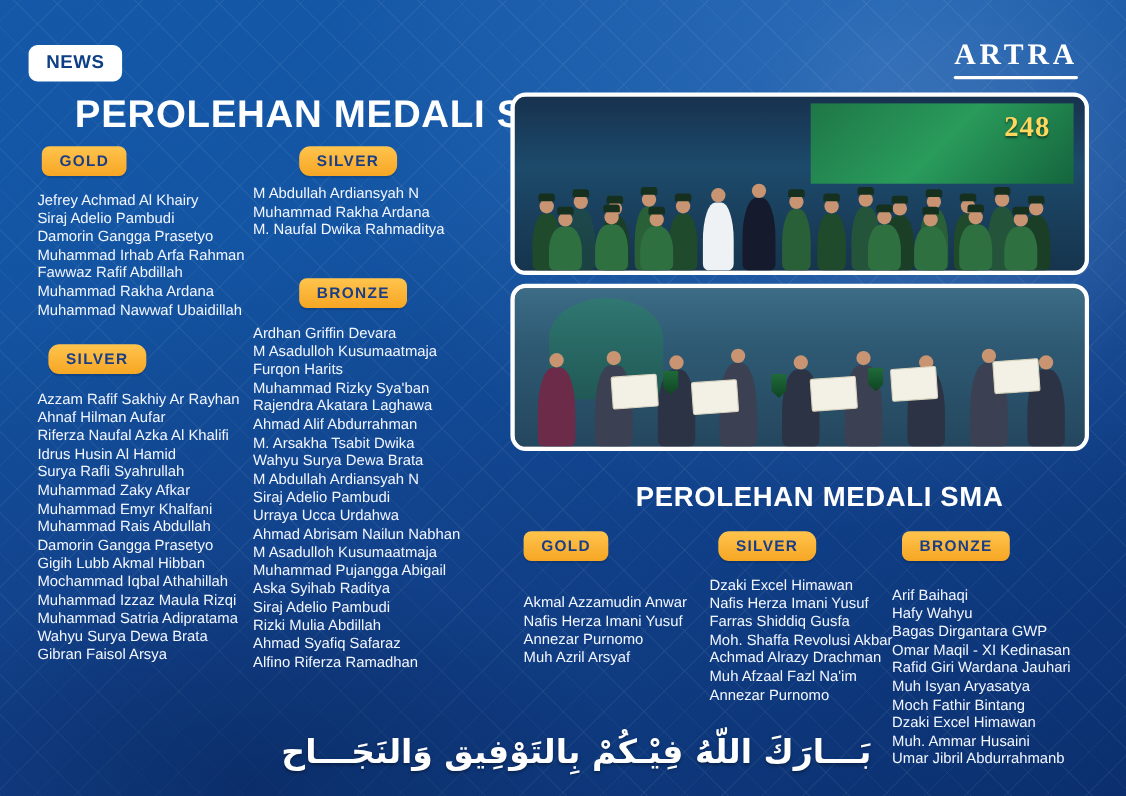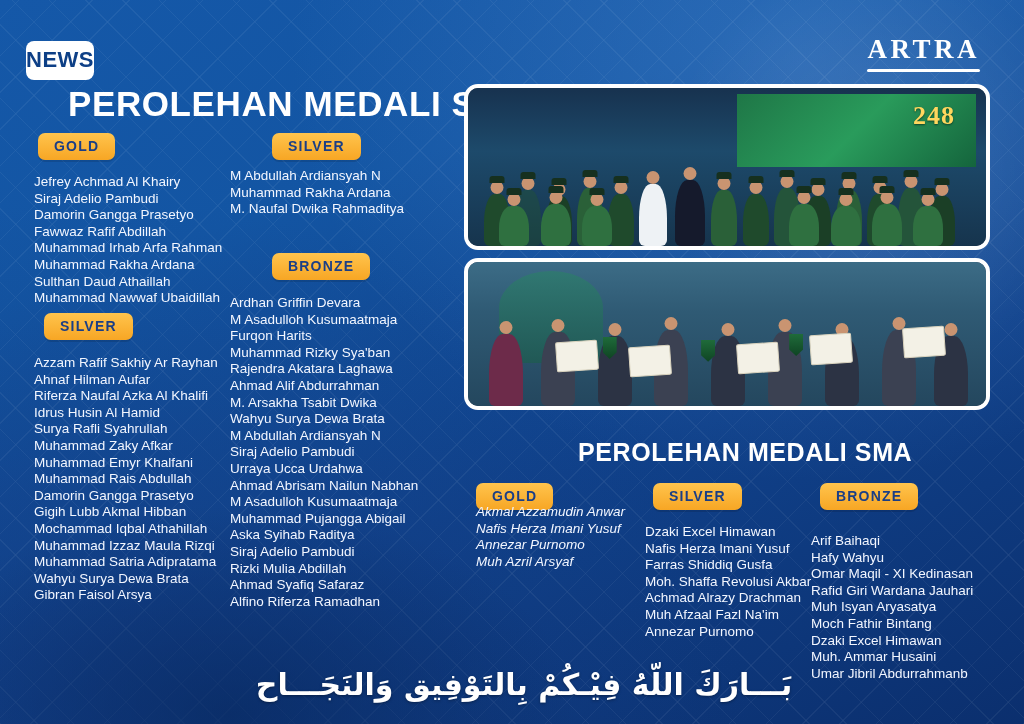--- a/index.html
+++ b/index.html
@@ -37,22 +37,22 @@
     position: absolute; left: -120px; bottom: -200px;
     width: 700px; height: 420px;
     background: radial-gradient(ellipse, rgba(8,40,95,0.7) 0%, rgba(8,40,95,0) 70%);
     pointer-events: none;
   }
 
   
   .news-badge {
     position: absolute; left: 26px; top: 41px;
     background: #ffffff; color: #0d3f86;
-    font-weight: bold; font-size: 22px; letter-spacing: 0.5px;
-    padding: 6px 0 7px; border-radius: 8px;
+    font-weight: bold; font-size: 17px; letter-spacing: 0.5px;
+    padding: 6px 16px 7px; border-radius: 8px;
   }
 
   
   .brand {
     position: absolute; right: 44px; top: 34px;
     color: #ffffff; text-align: right;
   }
   .brand .name {
     font-size: 27px; font-weight: bold; letter-spacing: 3.5px;
     font-family: "Liberation Serif", serif;
@@ -76,20 +76,21 @@
     display: inline-block;
     color: #1a3e86; font-weight: bold; font-size: 14px;
     letter-spacing: 1.2px;
     padding: 5px 16px 6px;
     border-radius: 7px;
     background: linear-gradient(180deg, #ffc44d 0%, #f7a624 100%);
     box-shadow: 0 2px 0 rgba(0,0,0,0.12);
   }
   .chip.silver {
     background: linear-gradient(180deg, #ffc44d 0%, #f7a624 100%);
+    border-radius: 10px;
   }
 
   .names {
     color: #f2f6ff; font-size: 13.5px; line-height: 16.6px;
     white-space: nowrap;
   }
   .names div { white-space: nowrap; }
 
   
   .block { position: absolute; }
@@ -192,24 +193,23 @@
 
   <div class="title-smp">PEROLEHAN MEDALI SMP</div>
 
   <div class="block" style="left:38px; top:133px;">
     <div class="chip">GOLD</div>
   </div>
   <div class="block names" style="left:34px; top:174px; width:230px;">
     <div>Jefrey Achmad Al Khairy</div>
     <div>Siraj Adelio Pambudi</div>
     <div>Damorin Gangga Prasetyo</div>
+    <div>Muhammad Irhab Arfa Rahman</div>
     <div>Fawwaz Rafif Abdillah</div>
-    <div>Muhammad Irhab Arfa Rahman</div>
     <div>Muhammad Rakha Ardana</div>
-    <div>Sulthan Daud Athaillah</div>
     <div>Muhammad Nawwaf Ubaidillah</div>
   </div>
 
   <div class="block" style="left:44px; top:313px;">
     <div class="chip silver">SILVER</div>
   </div>
   <div class="block names" style="left:34px; top:355px; width:230px;">
     <div>Azzam Rafif Sakhiy Ar Rayhan</div>
     <div>Ahnaf Hilman Aufar</div>
     <div>Riferza Naufal Azka Al Khalifi</div>
@@ -401,21 +401,21 @@
       <div class="medal-ribbon" style="left:45%; top:54%;"></div>
       <div class="medal-ribbon" style="left:62%; top:50%;"></div>
     </div>
   </div>
 
   <div class="title-sma">PEROLEHAN MEDALI SMA</div>
 
   <div class="block" style="left:476px; top:483px;">
     <div class="chip">GOLD</div>
   </div>
-  <div class="block names" style="left:476px; top:504px; width:160px;font-style:italic;">
+  <div class="block names" style="left:476px; top:540px; width:160px;">
     <div>Akmal Azzamudin Anwar</div>
     <div>Nafis Herza Imani Yusuf</div>
     <div>Annezar Purnomo</div>
     <div>Muh Azril Arsyaf</div>
   </div>
 
   <div class="block" style="left:653px; top:483px;">
     <div class="chip silver">SILVER</div>
   </div>
   <div class="block names" style="left:645px; top:524px; width:175px;">
@@ -427,20 +427,21 @@
     <div>Muh Afzaal Fazl Na'im</div>
     <div>Annezar Purnomo</div>
   </div>
 
   <div class="block" style="left:820px; top:483px;">
     <div class="chip">BRONZE</div>
   </div>
   <div class="block names" style="left:811px; top:533px; width:200px;">
     <div>Arif Baihaqi</div>
     <div>Hafy Wahyu</div>
+    <div>Bagas Dirgantara GWP</div>
     <div>Omar Maqil - XI Kedinasan</div>
     <div>Rafid Giri Wardana Jauhari</div>
     <div>Muh Isyan Aryasatya</div>
     <div>Moch Fathir Bintang</div>
     <div>Dzaki Excel Himawan</div>
     <div>Muh. Ammar Husaini</div>
     <div>Umar Jibril Abdurrahmanb</div>
   </div>
 
   <div class="arabic">بَـــارَكَ اللّهُ فِيْـكُمْ بِالتَوْفِيق وَالنَجَـــاح</div>

